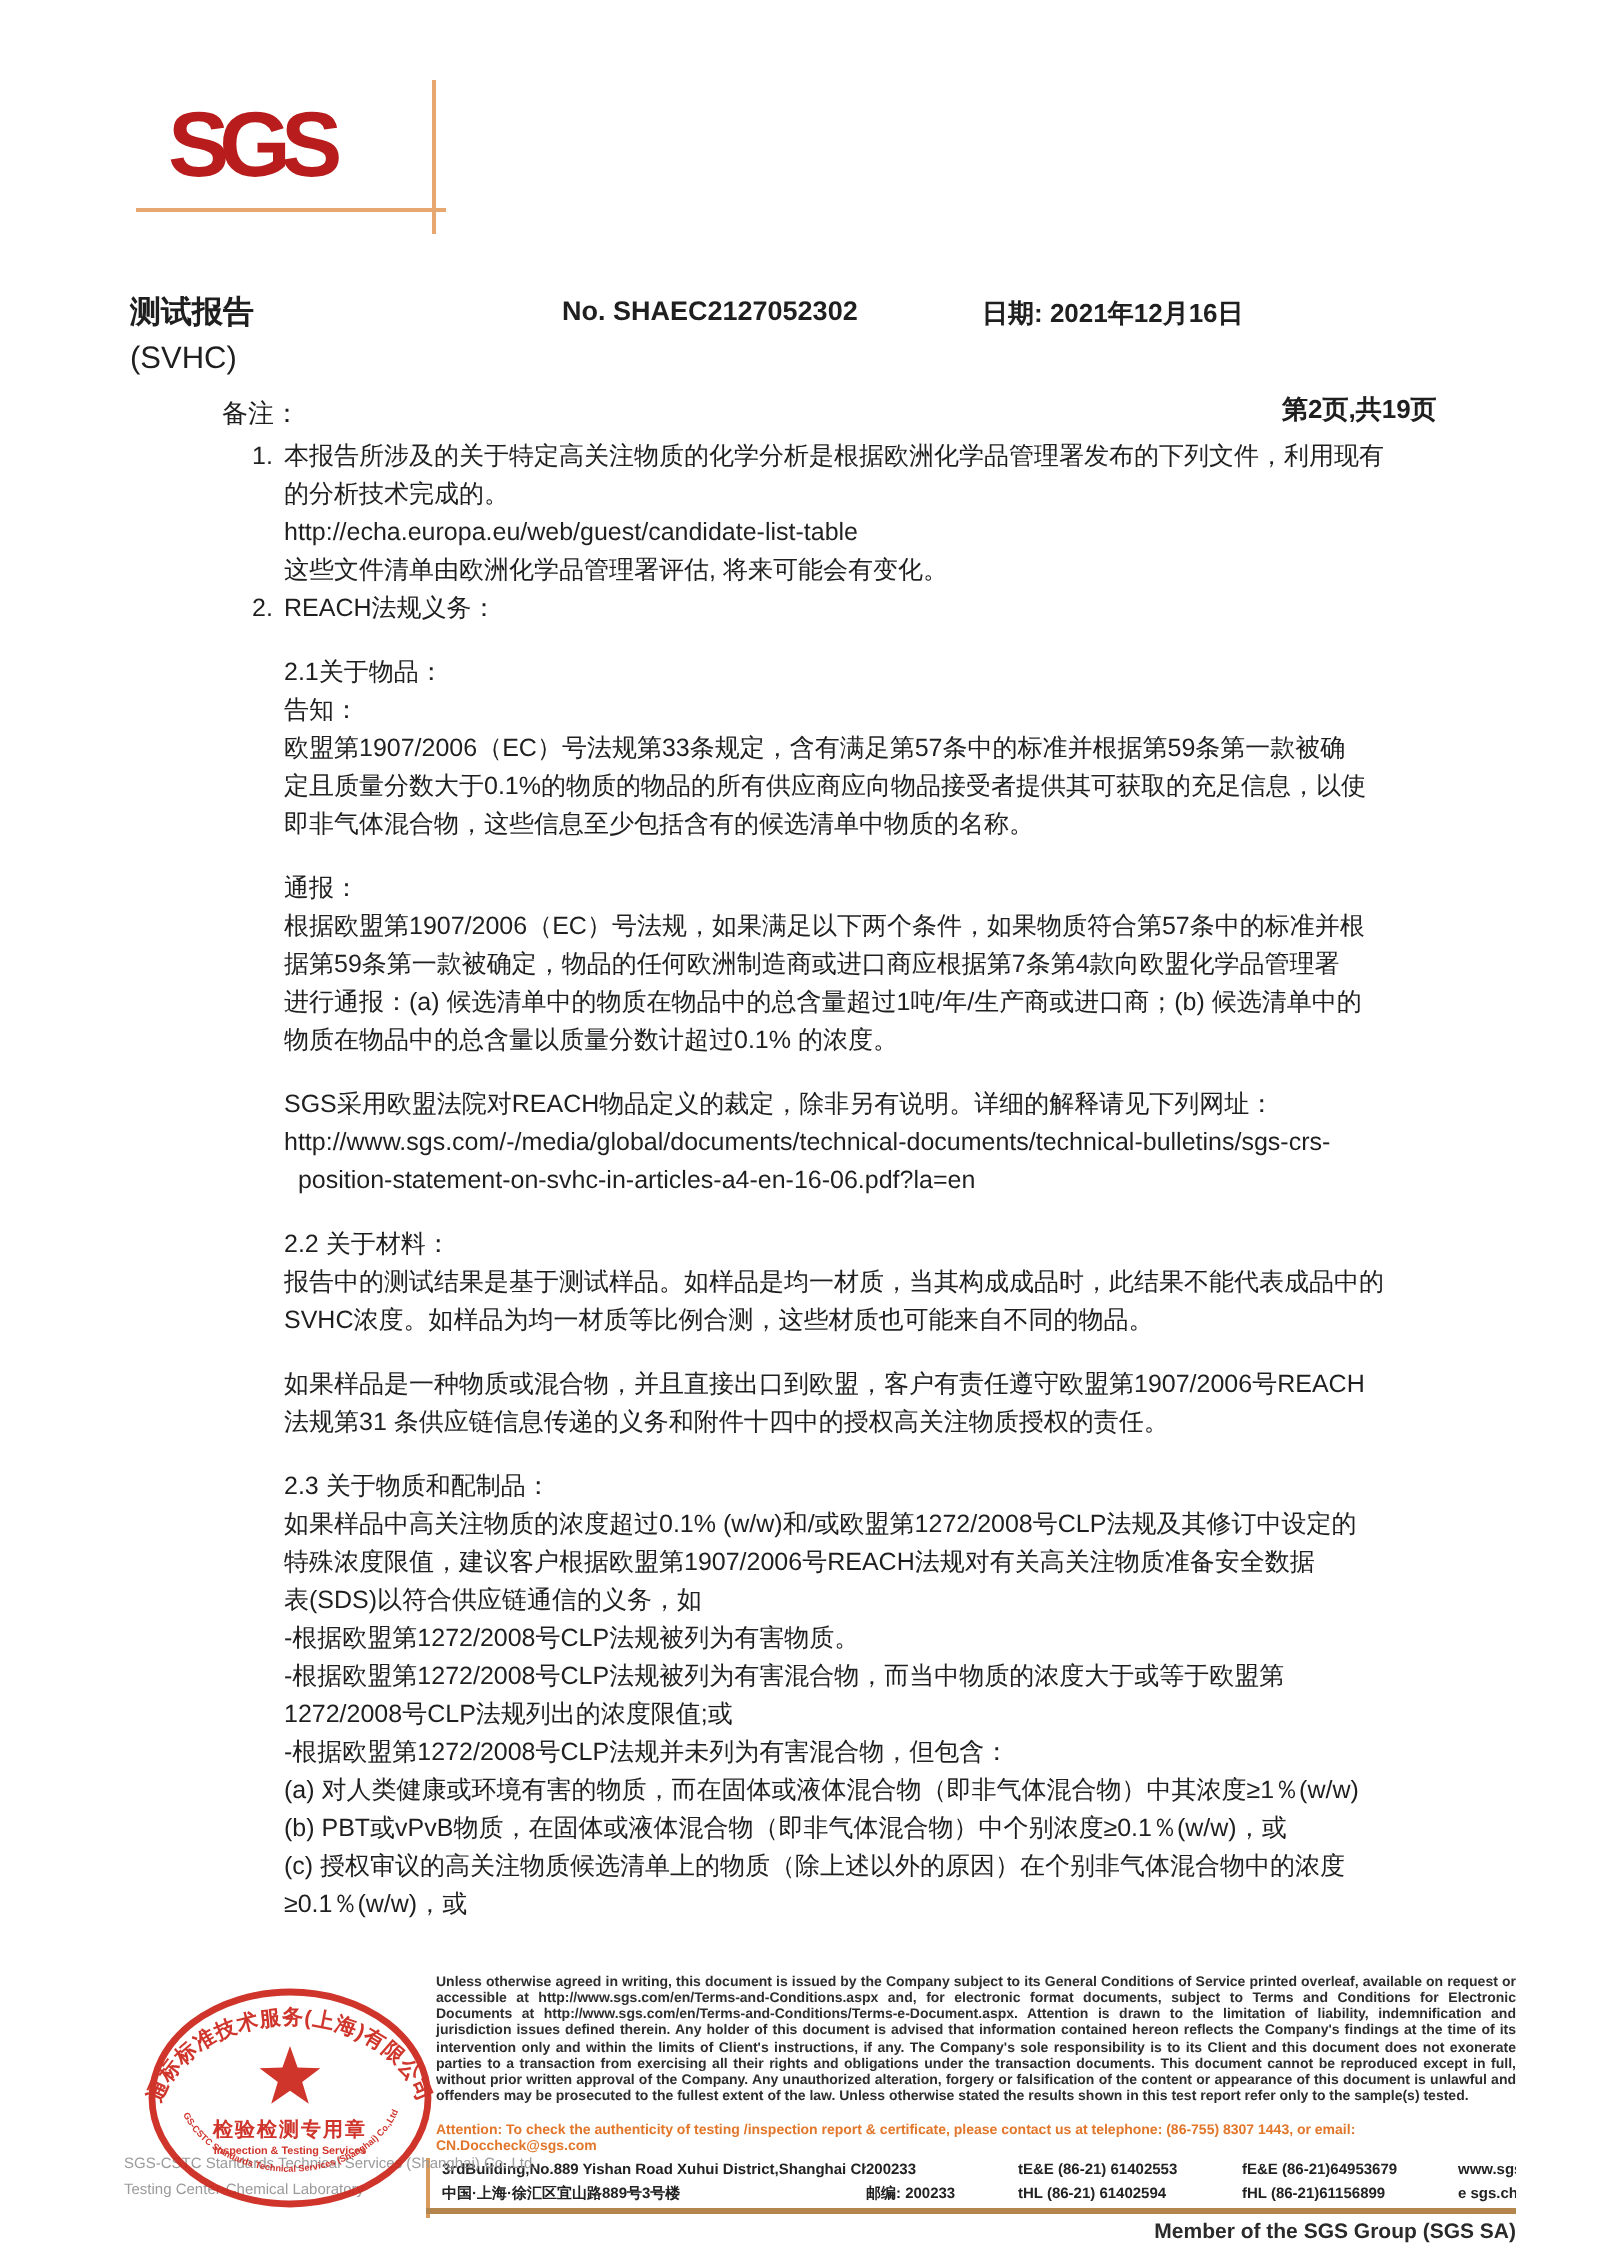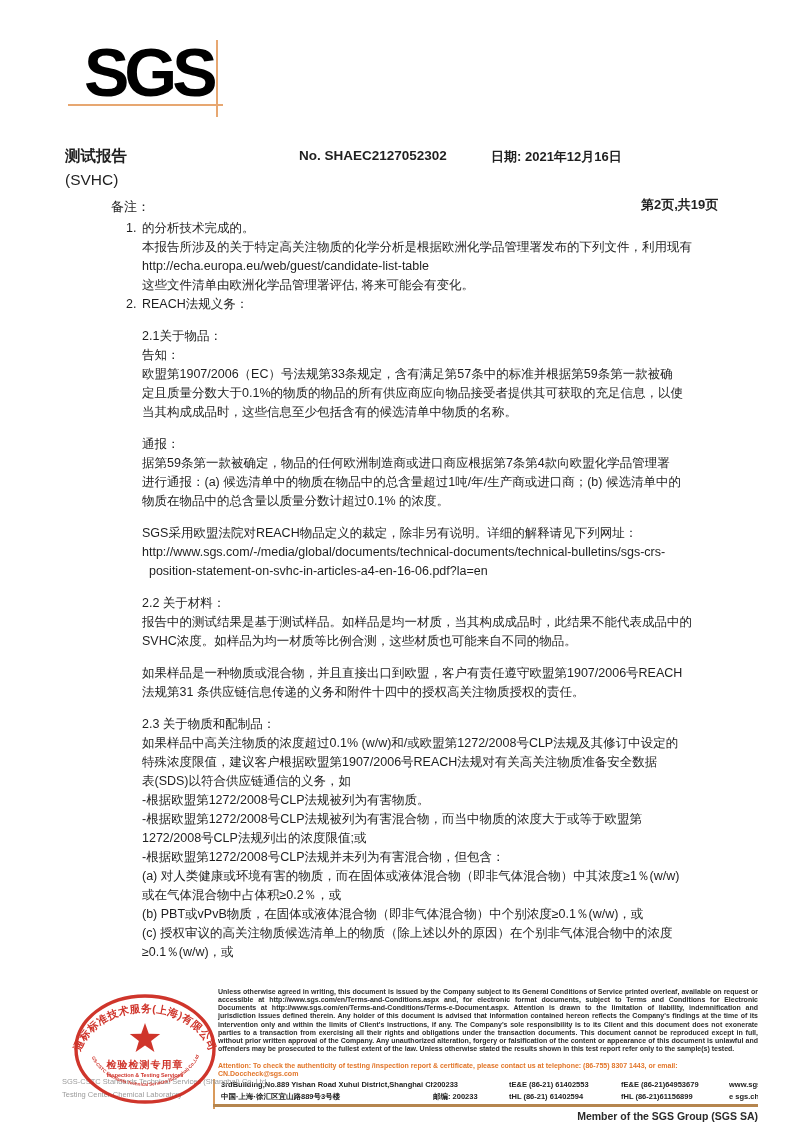--- a/index.html
+++ b/index.html
@@ -1,25 +1,25 @@
 <!DOCTYPE html>
 <html><head>
 <meta charset="utf-8">
 <style>
   html,body{margin:0;padding:0;background:#ffffff;}
   .page{position:relative;width:800px;height:1131px;background:#ffffff;overflow:hidden;
         font-family:"Liberation Sans",sans-serif;color:#1f1f1f;}
   
-  .logo{position:absolute;left:84px;top:36px;font-size:68px;font-weight:800;
-        letter-spacing:-5px;color:#000000;line-height:72px;}
+  .logo{position:absolute;left:84px;top:36px;font-size:46px;font-weight:800;
+        letter-spacing:-5px;color:#b91c1c;line-height:72px;}
   .cross-h{position:absolute;left:68px;top:104px;width:155px;height:2px;background:#e7a771;}
   .cross-v{position:absolute;left:216px;top:40px;width:2px;height:77px;background:#e7a771;}
   .title1{position:absolute;left:65px;top:146px;font-size:15.5px;font-weight:700;}
   .title2{position:absolute;left:65px;top:171px;font-size:15.5px;font-weight:400;}
-  .repno{position:absolute;left:299px;top:148px;font-size:13.5px;font-weight:700;}
+  .repno{position:absolute;left:281px;top:148px;font-size:13.5px;font-weight:700;}
   .hdate{position:absolute;left:491px;top:148px;font-size:13px;font-weight:700;}
   .hpage{position:absolute;left:641px;top:148px;font-size:13px;font-weight:700;margin-top:48px;}
   .remark-label{position:absolute;left:65px;top:198px;font-size:13px;margin-left:46px;}
   
   .body-text{position:absolute;left:126px;top:219px;width:640px;font-size:12.5px;line-height:19px;}
   .ritem{display:flex;}
   .rnum{width:16px;flex:none;}
   .rbody{flex:1;}
   .tline{white-space:pre;overflow:hidden;}
   .section{margin-top:13px;}
@@ -55,40 +55,41 @@
   <div class="repno">No. SHAEC2127052302</div>
   <div class="hdate">日期: 2021年12月16日</div>
   <div class="hpage">第2页,共19页</div>
 
   <div class="remark-label">备注：</div>
 
   <div class="body-text">
     <div class="ritem">
       <div class="rnum">1.</div>
       <div class="rbody">
+          <div class="tline">本报告所涉及的关于特定高关注物质的化学分析是根据欧洲化学品管理署发布的下列文件，利用现有</div>
           <div class="tline">的分析技术完成的。</div>
-          <div class="tline">本报告所涉及的关于特定高关注物质的化学分析是根据欧洲化学品管理署发布的下列文件，利用现有</div>
           <div class="tline">http://echa.europa.eu/web/guest/candidate-list-table</div>
           <div class="tline">这些文件清单由欧洲化学品管理署评估, 将来可能会有变化。</div>
         </div>
     </div>
     <div class="ritem">
       <div class="rnum">2.</div>
       <div class="rbody">
         <div class="tline">REACH法规义务：</div>
         <div>
             <div class="section">
               <div class="tline">2.1关于物品：</div>
               <div class="tline">告知：</div>
               <div class="tline">欧盟第1907/2006（EC）号法规第33条规定，含有满足第57条中的标准并根据第59条第一款被确</div>
               <div class="tline">定且质量分数大于0.1%的物质的物品的所有供应商应向物品接受者提供其可获取的充足信息，以使</div>
-              <div class="tline">当其构成成品时，这些信息至少包括含有的候选清单中物质的名称。</div>
+              <div class="tline">即非气体混合物，这些信息至少包括含有的候选清单中物质的名称。</div>
             </div>
             <div class="section">
               <div class="tline">通报：</div>
+              <div class="tline">根据欧盟第1907/2006（EC）号法规，如果满足以下两个条件，如果物质符合第57条中的标准并根</div>
               <div class="tline">据第59条第一款被确定，物品的任何欧洲制造商或进口商应根据第7条第4款向欧盟化学品管理署</div>
               <div class="tline">进行通报：(a) 候选清单中的物质在物品中的总含量超过1吨/年/生产商或进口商；(b) 候选清单中的</div>
               <div class="tline">物质在物品中的总含量以质量分数计超过0.1% 的浓度。</div>
             </div>
             <div class="section">
               <div class="tline">SGS采用欧盟法院对REACH物品定义的裁定，除非另有说明。详细的解释请见下列网址：</div>
               <div class="tline">http://www.sgs.com/-/media/global/documents/technical-documents/technical-bulletins/sgs-crs-</div>
               <div class="tline">  position-statement-on-svhc-in-articles-a4-en-16-06.pdf?la=en</div>
             </div>
             <div class="section">
@@ -103,21 +104,20 @@
             <div class="section">
               <div class="tline">2.3 关于物质和配制品：</div>
               <div class="tline">如果样品中高关注物质的浓度超过0.1% (w/w)和/或欧盟第1272/2008号CLP法规及其修订中设定的</div>
               <div class="tline">特殊浓度限值，建议客户根据欧盟第1907/2006号REACH法规对有关高关注物质准备安全数据</div>
               <div class="tline">表(SDS)以符合供应链通信的义务，如</div>
               <div class="tline">-根据欧盟第1272/2008号CLP法规被列为有害物质。</div>
               <div class="tline">-根据欧盟第1272/2008号CLP法规被列为有害混合物，而当中物质的浓度大于或等于欧盟第</div>
               <div class="tline">1272/2008号CLP法规列出的浓度限值;或</div>
               <div class="tline">-根据欧盟第1272/2008号CLP法规并未列为有害混合物，但包含：</div>
               <div class="tline">(a) 对人类健康或环境有害的物质，而在固体或液体混合物（即非气体混合物）中其浓度≥1％(w/w)</div>
-              <div class="tline">或在气体混合物中占体积≥0.2％，或</div>
               <div class="tline">(b) PBT或vPvB物质，在固体或液体混合物（即非气体混合物）中个别浓度≥0.1％(w/w)，或</div>
               <div class="tline">(c) 授权审议的高关注物质候选清单上的物质（除上述以外的原因）在个别非气体混合物中的浓度</div>
               <div class="tline">≥0.1％(w/w)，或</div>
             </div>
           </div>
       </div>
     </div>
   </div>
 
   <div class="gray-co l1">SGS-CSTC Standards Technical Services (Shanghai) Co.,Ltd.</div>

